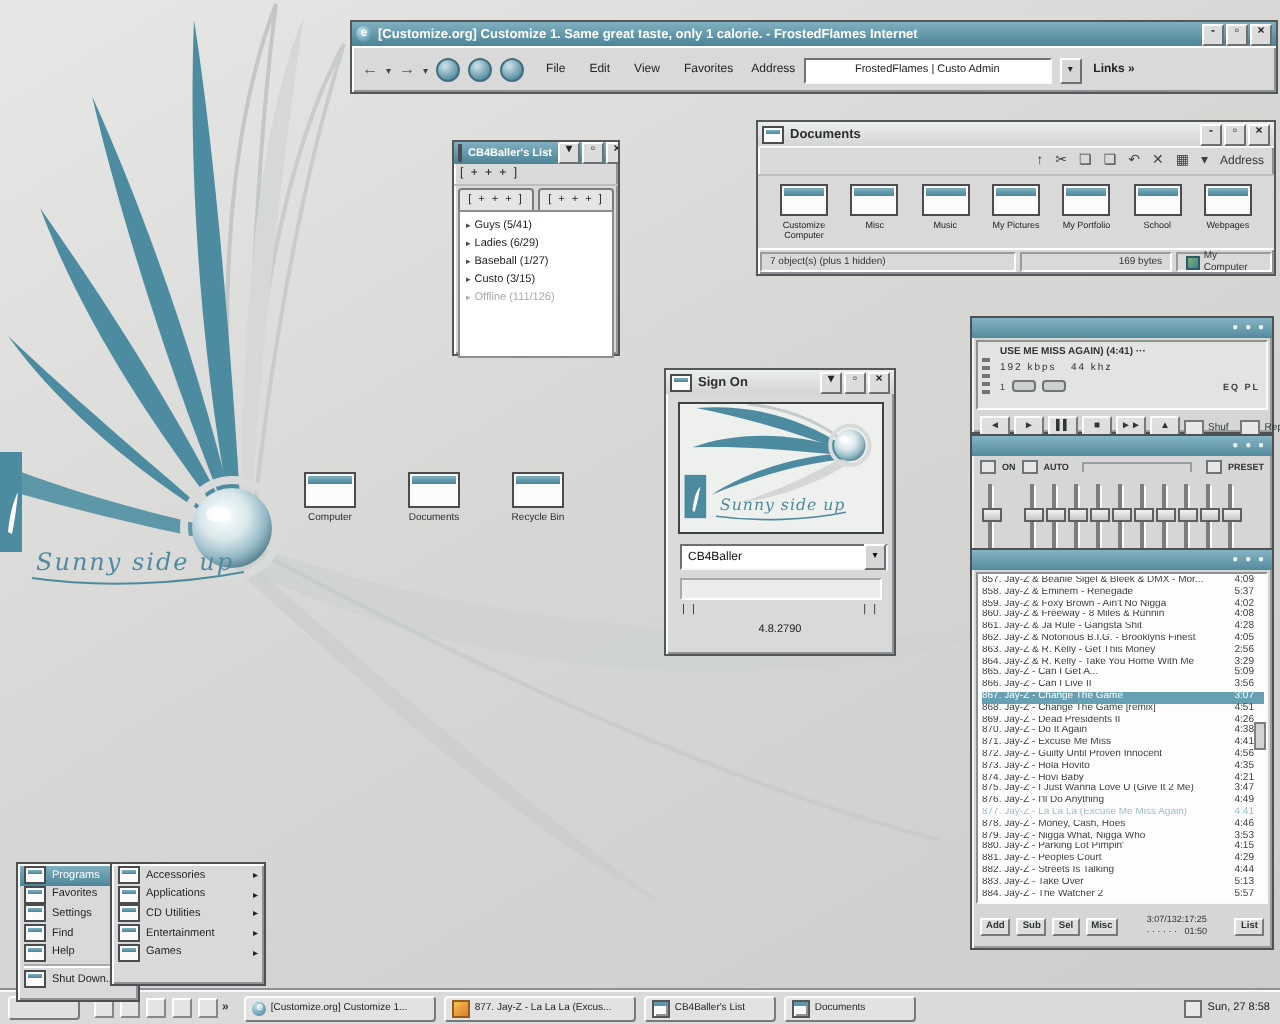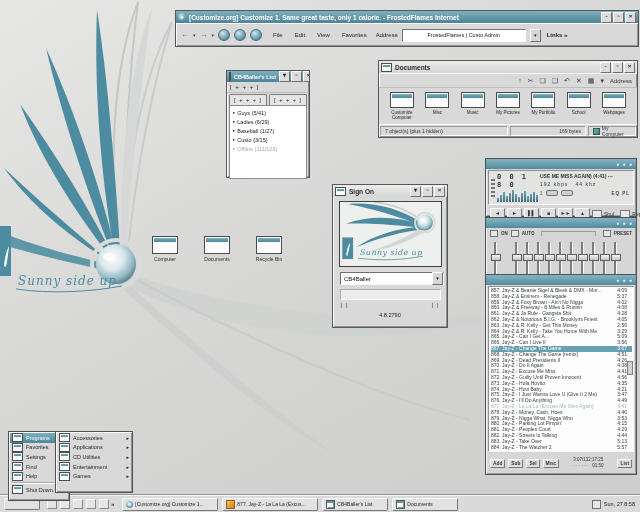--- a/index.html
+++ b/index.html
@@ -442,39 +442,20 @@
       <span class="wdots">● ● ●</span>
     </div>
     <div id="wdisplay">
       <div id="clutter">
           <div class="cdash"></div>
           <div class="cdash"></div>
           <div class="cdash"></div>
           <div class="cdash"></div>
           <div class="cdash"></div>
         </div>
-      <div id="vis">
-        <div id="digits">0 0 1 8 0</div>
-        <div id="visbars">
-            <div class="vbar" style="height: 4px;"></div>
-            <div class="vbar" style="height: 7px;"></div>
-            <div class="vbar" style="height: 10px;"></div>
-            <div class="vbar" style="height: 6px;"></div>
-            <div class="vbar" style="height: 9px;"></div>
-            <div class="vbar" style="height: 12px;"></div>
-            <div class="vbar" style="height: 8px;"></div>
-            <div class="vbar" style="height: 5px;"></div>
-            <div class="vbar" style="height: 9px;"></div>
-            <div class="vbar" style="height: 11px;"></div>
-            <div class="vbar" style="height: 6px;"></div>
-            <div class="vbar" style="height: 8px;"></div>
-            <div class="vbar" style="height: 10px;"></div>
-            <div class="vbar" style="height: 7px;"></div>
-          </div>
-      </div>
       <div id="wtext">
         <div id="marquee">USE ME MISS AGAIN) (4:41) ···</div>
         <div id="wkbps">
           <span>192 kbps</span>&nbsp;&nbsp;
           <span>44 khz</span>
         </div>
         <div id="wrow3">
           <span>1</span>
           <span class="stpill"></span>
           <span class="stpill"></span>

